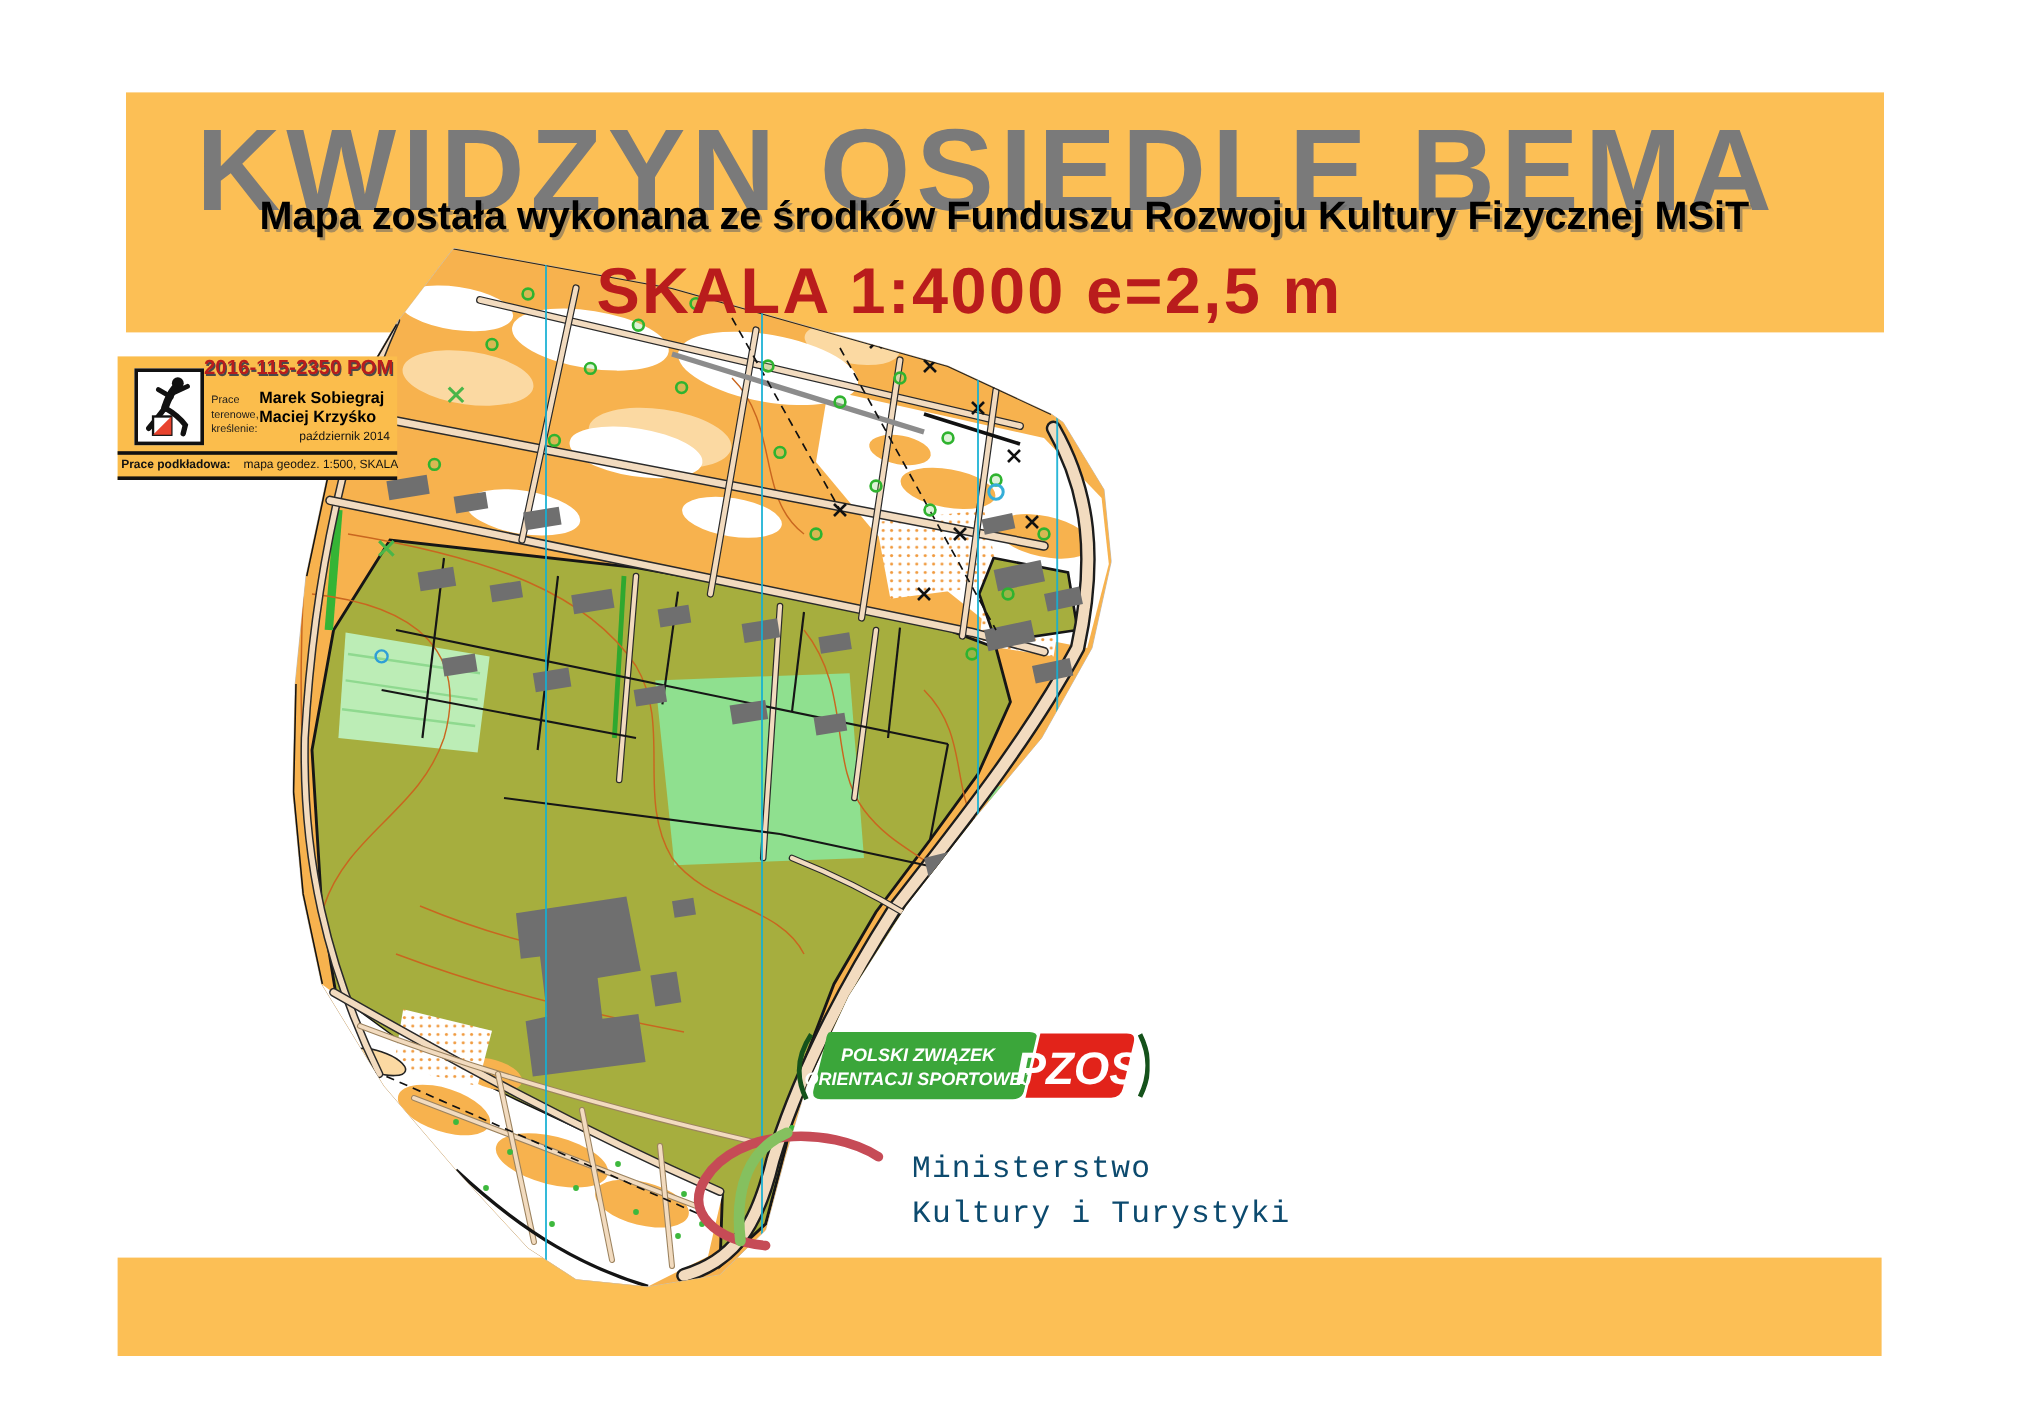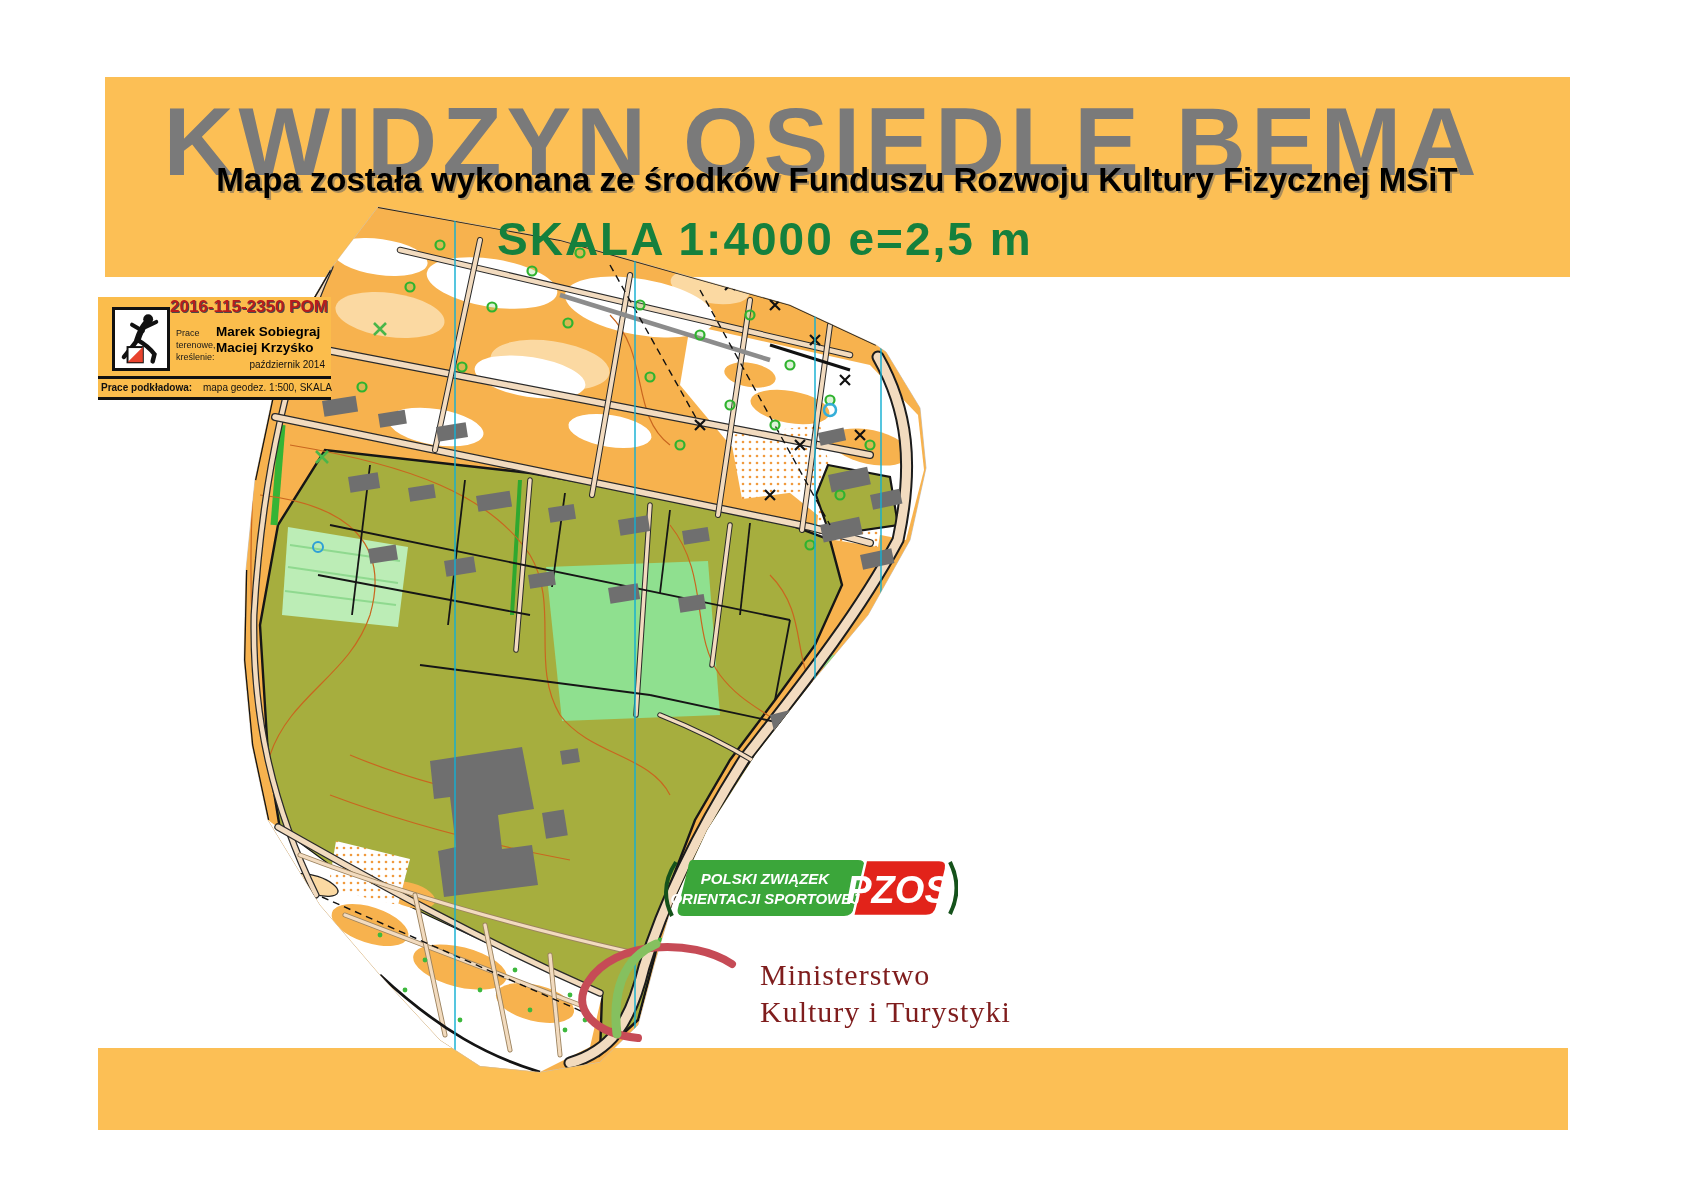--- a/index.html
+++ b/index.html
@@ -11,21 +11,21 @@
   .band { position:absolute; background:#FCBF55; }
   .band.header { left:105px; top:77px; width:1465px; height:200px; }
   .band.footer { left:98px;  top:1048px; width:1470px; height:82px; z-index:1; }
 
   .title { position:absolute; left:0; right:30px; top:9px; text-align:center;
            font-size:97px; font-weight:bold; letter-spacing:5px; color:#7A7A7A; white-space:nowrap; }
   .subtitle { position:absolute; left:0; right:1px; top:84px; text-align:center;
               font-size:33px; font-weight:bold; color:#000;
               text-shadow:2px 2px 0 rgba(100,100,100,.55); white-space:nowrap; }
   .skala { position:absolute; left:497px; top:212px; z-index:4;
-           font-size:46px; font-weight:bold; letter-spacing:2px; color:#15803d; white-space:nowrap; }
+           font-size:54px; font-weight:bold; letter-spacing:2px; color:#b91c1c; white-space:nowrap; }
 
   
   .omap { position:absolute; left:230px; top:195px; width:720px; height:890px; z-index:2; }
 
   
   .credits { position:absolute; left:98px; top:297px; width:233px; height:103px;
              background:#FBBD4C; z-index:5; border-bottom:3px solid #111; }
   .credits .iconbox { position:absolute; left:14px; top:10px; width:58px; height:64px;
                       background:#fff; border:3px solid #111; }
   .credits .mapid { position:absolute; left:72px; top:0px; font-size:17px; font-weight:bold;
@@ -35,21 +35,21 @@
                       color:#000; line-height:16px; white-space:nowrap; }
   .credits .date { position:absolute; right:6px; top:62px; font-size:10px; color:#111; }
   .credits .sep { position:absolute; left:0; top:79px; width:100%; height:3px; background:#111; }
   .credits .bottomrow { position:absolute; left:3px; top:85px; font-size:10px; color:#111; white-space:nowrap; }
   .credits .bottomrow .lbl { font-weight:bold; margin-right:8px; }
 
   
   .pzos { position:absolute; left:658px; top:856px; width:300px; height:64px; z-index:6; }
   .ministry-swoosh { position:absolute; left:562px; top:938px; width:200px; height:115px; z-index:6; }
   .ministry-text { position:absolute; left:760px; top:956px; z-index:6;
-                   font-family:Liberation Serif, serif; font-size:30px; color:#7f1d1d;
+                   font-family:Liberation Mono, monospace; font-size:26px; color:#0c4a6e;
                    letter-spacing:1px; line-height:37px; white-space:nowrap; }
 </style>
 </head>
 <body>
 
 <div class="page">
 
   <div class="band header">
     <div class="title">KWIDZYN OSIEDLE BEMA</div>
     <div class="subtitle">Mapa została wykonana ze środków Funduszu Rozwoju Kultury Fizycznej MSiT</div>

